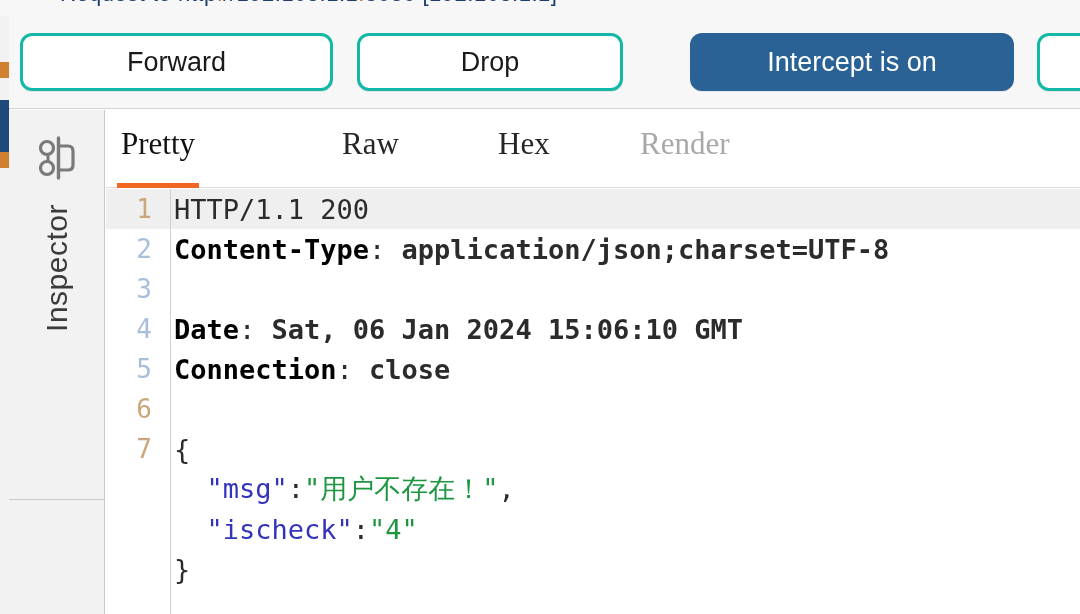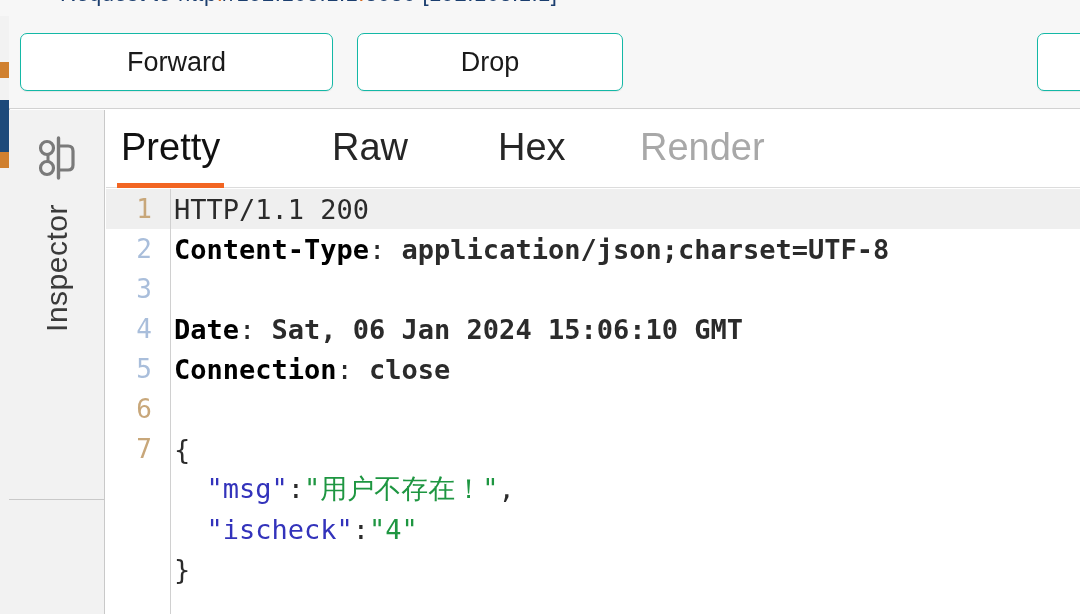--- a/index.html
+++ b/index.html
@@ -57,22 +57,22 @@
     width: 1071px; height: 93px;
     background: #f7f7f7;
     border-bottom: 1px solid #d2d2d2;
     box-sizing: border-box;
   }
   .tool-btn {
     position: absolute;
     top: 17px;
     height: 58px;
     box-sizing: border-box;
-    border: 1px solid #14b8a6;
-    border-radius: 7px;
+    border: 3px solid #14b8a6;
+    border-radius: 12px;
     background: #ffffff;
     color: #1a1a1a;
     font-family: "Liberation Sans", sans-serif;
     font-size: 27px;
     display: flex;
     align-items: center;
     justify-content: center;
     cursor: pointer;
     box-shadow: 0 1px 1px rgba(0,0,0,0.07);
     white-space: nowrap;
@@ -141,38 +141,38 @@
     left: 0; top: 0;
     width: 974px; height: 78px;
     background: #ffffff;
     border-bottom: 1px solid #dcdcdc;
     box-sizing: border-box;
   }
   .view-tab {
     position: absolute;
     top: 16px;
     height: 62px;
-    font-family: Liberation Sans, sans-serif;
-    font-size: 38px;
+    font-family: Liberation Serif, serif;
+    font-size: 31px;
     color: #262626;
     cursor: pointer;
     box-sizing: border-box;
     padding: 0 4px;
     white-space: nowrap;
   }
   .view-tab.active {
     color: #111111;
     border-bottom: 5px solid #f26522;
   }
   .view-tab.disabled {
     color: #a8a8a8;
     cursor: default;
   }
   #tab-pretty { left: 11px;  }
-  #tab-raw    { left: 222px; }
+  #tab-raw    { left: 232px; }
   #tab-hex    { left: 388px; }
   #tab-render { left: 530px; }
 
   
   #code-viewer {
     position: absolute;
     left: 0; top: 79px;
     width: 974px; height: 425px;
     background: #ffffff;
     overflow: hidden;
@@ -231,20 +231,21 @@
 
 <div id="left-edge-strip">
   <div class="seg seg-orange-1"></div>
   <div class="seg seg-blue"></div>
   <div class="seg seg-orange-2"></div>
 </div>
 
 <div id="toolbar">
   <div class="tool-btn" id="btn-forward">Forward</div>
   <div class="tool-btn" id="btn-drop">Drop</div>
+  <div class="tool-btn primary" id="btn-intercept">Intercept is on</div>
   <div class="tool-btn" id="btn-extra"></div>
 </div>
 
 <div id="inspector-rail">
   <div id="inspector-tab">
     <svg id="inspector-icon" viewBox="0 0 46 40">
       <path d="M11 17 L11 9 Q11 4 16 4 L30 4 Q35 4 35 9 L35 17" fill="none" stroke="#7a7a7a" stroke-width="3.2" stroke-linecap="round"></path>
       <line x1="3" y1="18.5" x2="43" y2="18.5" stroke="#7a7a7a" stroke-width="3.4" stroke-linecap="round"></line>
       <circle cx="13" cy="30" r="6.5" fill="none" stroke="#7a7a7a" stroke-width="3.2"></circle>
       <circle cx="33" cy="30" r="6.5" fill="none" stroke="#7a7a7a" stroke-width="3.2"></circle>

